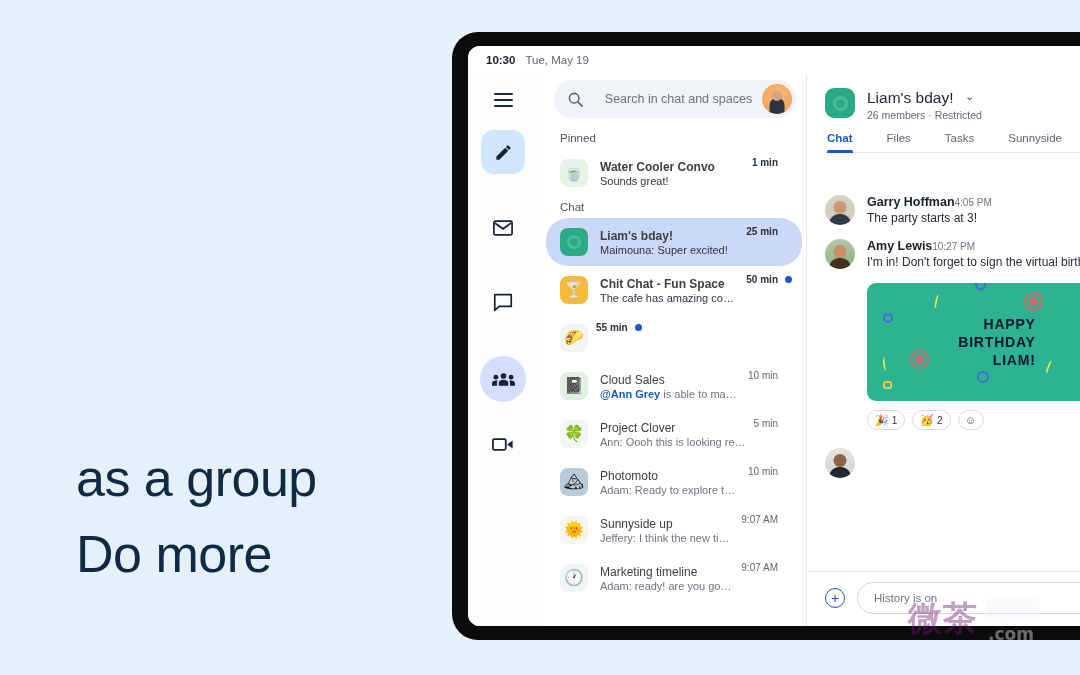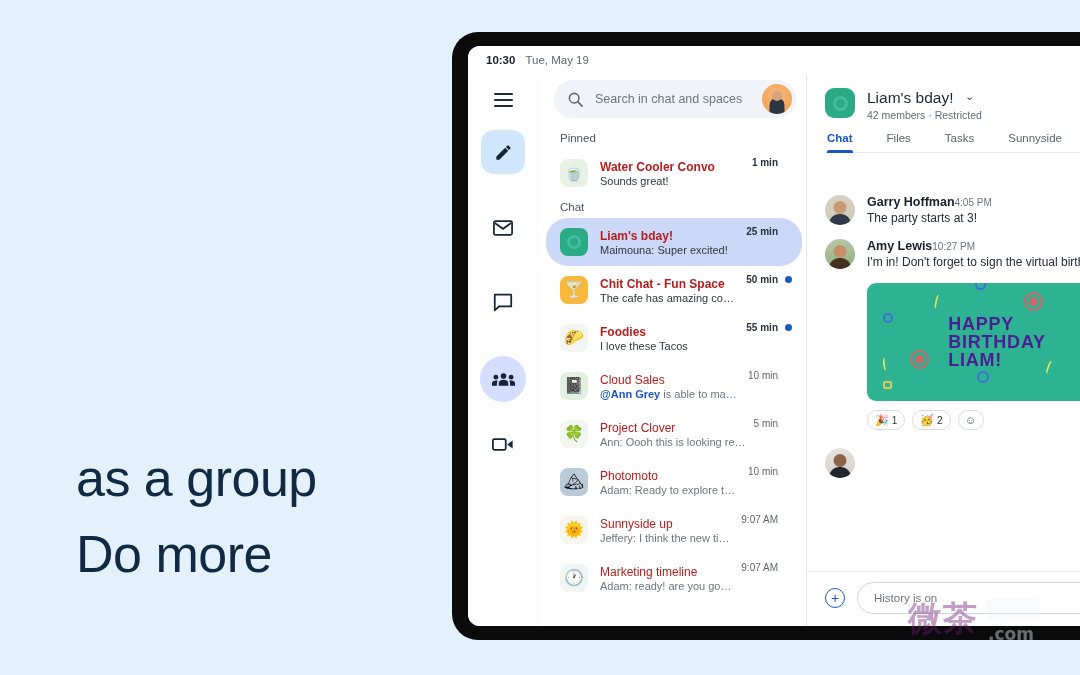--- a/index.html
+++ b/index.html
@@ -98,21 +98,21 @@
     height: 38px;
     background: #f0f3f8;
     border-radius: 19px;
     display: flex; align-items: center;
     padding: 0 4px 0 14px;
     position: relative;
   }
   .search-icon { color: #5f6872; display: flex; }
   .search-ph {
     font-size: 12.5px; color: #6b747d;
-    margin-left: 12px; flex: 1;
+    margin-left: 12px; flex: 1; text-align: center;
   }
   .search-avatar {
     width: 30px; height: 30px; border-radius: 50%;
     background: radial-gradient(circle at 50% 38%, #f7ba7a 0%, #f3a860 60%, #eb9a4e 100%);
     position: relative; overflow: hidden;
     flex: 0 0 30px;
   }
   .search-avatar::after {
     content: ""; position: absolute;
     left: 50%; top: 46%; transform: translateX(-50%);
@@ -143,21 +143,21 @@
   .chat-ava {
     width: 28px; height: 28px;
     border-radius: 8px;
     flex: 0 0 28px;
     display: flex; align-items: center; justify-content: center;
     font-size: 16px; line-height: 1;
     overflow: hidden;
   }
   .chat-mid { flex: 1; min-width: 0; margin-left: 12px; }
   .chat-name {
-    font-size: 12px; color: #b91c1c;
+    font-size: 12px; color: #404040;
     white-space: nowrap; overflow: hidden; text-overflow: ellipsis;
   }
   .chat-row.unread .chat-name { font-weight: 700; }
   .chat-row.unread .chat-prev { color: #2d3740; }
   .chat-prev {
     font-size: 11px; color: #6d767f;
     white-space: nowrap; overflow: hidden; text-overflow: ellipsis;
     margin-top: 1px;
   }
   .mention { color: #1a56c4; font-weight: 700; }
@@ -245,23 +245,23 @@
   
   .bday-card {
     margin: 6px 0 0 42px;
     width: 260px; height: 118px;
     background: #2db392;
     border-radius: 9px;
     position: relative; overflow: hidden;
     display: flex; align-items: center; justify-content: center;
   }
   .bday-text {
-    color: #4c1d95; font-weight: 700;
-    font-size: 18px; line-height: 18px;
-    text-align: left; letter-spacing: 0.8px;
+    color: #0f172a; font-weight: 700;
+    font-size: 14px; line-height: 18px;
+    text-align: right; letter-spacing: 0.8px;
     z-index: 2;
   }
   .conf { position: absolute; }
   .ring-o { border-radius: 50%; border: 2px solid #3f6fd8; }
   .gear {
     border-radius: 50%; background: #c96a6a;
     box-shadow: 0 0 0 3px #2db392, 0 0 0 5px #c96a6a;
   }
   .squiggle {
     border-left: 2px solid #d8e55a; border-radius: 40%;
@@ -444,24 +444,20 @@
                 <div class="chat-name">Chit Chat - Fun Space</div>
                 <div class="chat-prev">The cafe has amazing cookies today ...</div>
               </div>
               <div class="chat-right">
                 <span class="chat-time">50 min</span>
                 <span class="dot"></span>
               </div>
             </div>
             <div class="chat-row unread">
               <div class="chat-ava" style="background:#f4f4f2">🌮</div>
-              <div class="chat-mid">
-                <div class="chat-name">Foodies</div>
-                <div class="chat-prev">I love these Tacos</div>
-              </div>
               <div class="chat-right">
                 <span class="chat-time">55 min</span>
                 <span class="dot"></span>
               </div>
             </div>
             <div class="chat-row">
               <div class="chat-ava" style="background:#e3efe0">📓</div>
               <div class="chat-mid">
                 <div class="chat-name">Cloud Sales</div>
                 <div class="chat-prev"><span class="mention">@Ann Grey</span> is able to make the meet...</div>
@@ -523,21 +519,21 @@
         <div class="conv-header">
           <div class="conv-head-top">
             <div class="conv-ava">
               <div class="conv-ava-ring"></div>
             </div>
             <div class="conv-title-wrap">
               <div>
                 <span class="conv-title">Liam's bday!</span>
                 <span class="caret">⌄</span>
               </div>
-              <div class="conv-sub">42 members · Restricted</div>
+              <div class="conv-sub">26 members · Restricted</div>
             </div>
           </div>
           <div class="tabs" id="tabs">
               <div class="tab active">Chat</div>
               <div class="tab">Files</div>
               <div class="tab">Tasks</div>
               <div class="tab">Sunnyside</div>
             </div>
         </div>
 

